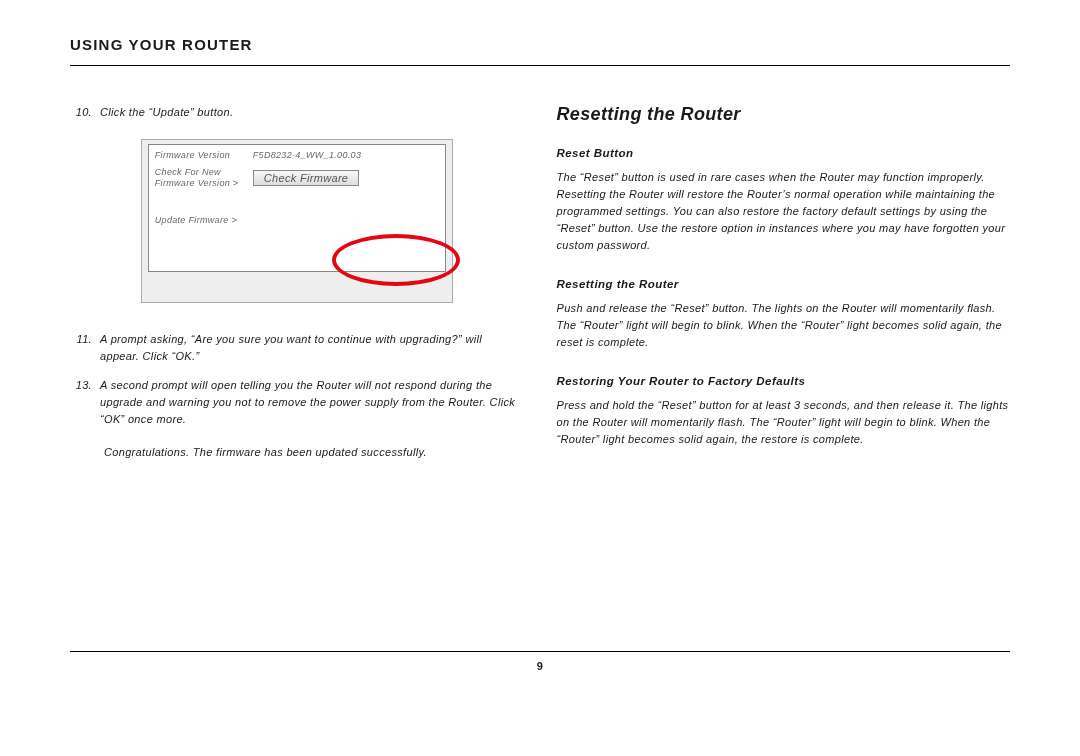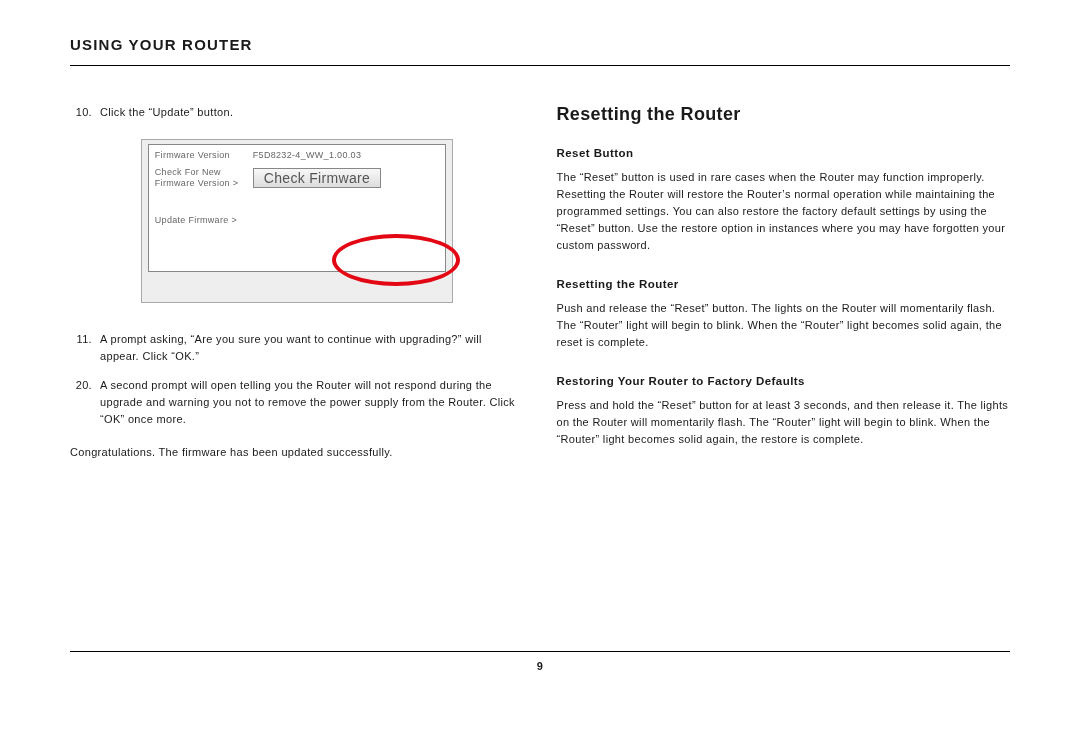--- a/index.html
+++ b/index.html
@@ -25,35 +25,36 @@
     border-bottom: 1px solid #000;
     padding-bottom: 12px;
     margin-bottom: 38px;
     margin-right: 10px;
     margin-left: 10px;
   }
   .content {
     display: flex;
     gap: 33px;
     padding: 0 10px;
+    font-style: italic;
   }
   .col { flex: 1 1 50%; }
   .body-text { font-size: 11px; line-height: 1.55; letter-spacing: 0.03em; }
   ol.steps {
     list-style: none;
     margin: 0;
     padding: 0;
   }
   ol.steps li {
     display: flex;
     gap: 8px;
     margin-bottom: 12px;
   }
   ol.steps li .num { min-width: 22px; text-align: right; }
-  .congrats { margin-top: 16px; }
+  .congrats { margin-top: 16px; margin-left: 34px; }
   .section-h2 {
     font-size: 18px;
     font-weight: 700;
     letter-spacing: 0.02em;
     margin: 0 0 22px 0;
   }
   .sub-h { font-size: 11.5px; font-weight: 700; margin: 24px 0 10px 0; letter-spacing:0.04em;}
   .sub-h:first-of-type{margin-top:20px}
   
   .shot {
@@ -72,21 +73,21 @@
     color: #666;
   }
   .shot-row { display: flex; align-items: center; padding: 2px 6px; min-height: 16px; }
   .shot-row + .shot-row { border-top: none; }
   .shot-label { width: 98px; flex: none; line-height: 1.2; }
   .shot-val { flex: 1; }
   .shot-btn {
     display:inline-block;
     border:1px solid #888;
     background: linear-gradient(#f8f8f8,#ddd);
-    font-size:14px;
+    font-size:11px;
     padding:1px 10px;
     color:#555;
     text-align:center;
   }
   .shot-input{
     display:inline-block;border:1px solid #888;background:#fff;font-size:8.5px;padding:1px 4px;width:116px;
   }
   .red-ring{
     position:absolute;
     border:4px solid #e30613;
@@ -144,21 +145,21 @@
         </div>
         <div class="red-ring"></div>
       </div>
 
       <ol class="steps body-text">
         <li>
               <span class="num">11.</span>
               <span>A prompt asking, “Are you sure you want to continue with upgrading?” will appear. Click “OK.”</span>
             </li>
         <li>
-              <span class="num">20.</span>
+              <span class="num">13.</span>
               <span>A second prompt will open telling you the Router will not respond during the upgrade and warning you not to remove the power supply from the Router. Click “OK” once more.</span>
             </li>
       </ol>
       <div class="body-text congrats">Congratulations. The firmware has been updated successfully.</div>
     </div>
 
     <div class="col">
       <h2 class="section-h2">Resetting the Router</h2>
       <div class="sub-h">Reset Button</div>
       <div class="body-text">The “Reset” button is used in rare cases when the Router may function improperly. Resetting the Router will restore the Router’s normal operation while maintaining the programmed settings. You can also restore the factory default settings by using the “Reset” button. Use the restore option in instances where you may have forgotten your custom password.</div>

